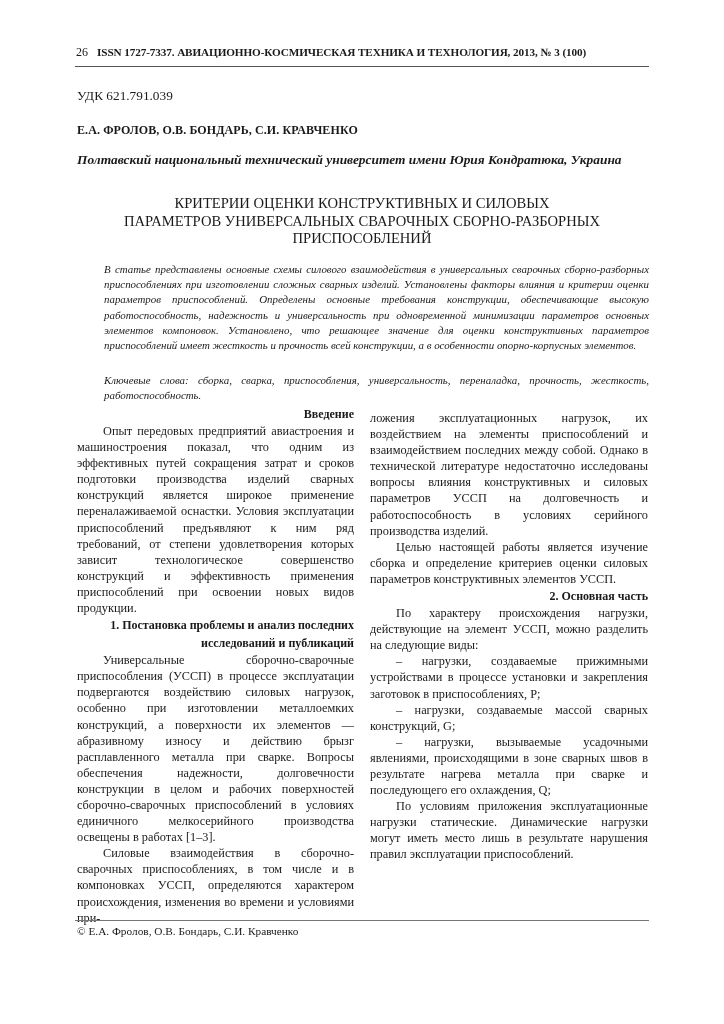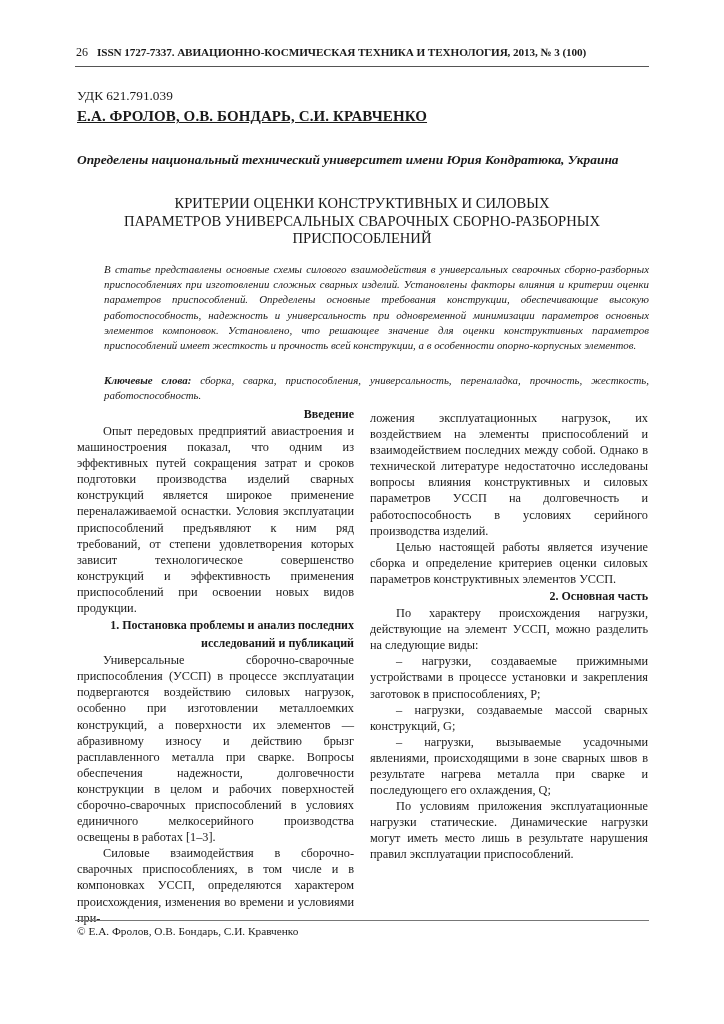--- a/index.html
+++ b/index.html
@@ -11,39 +11,39 @@
 
   .running-head {
     position: absolute; left: 76px; top: 45px; width: 572px;
     font-size: 11.2px; white-space: nowrap;
   }
   .running-head .pnum { font-size: 12px; font-weight: normal; margin-right: 9px; }
   .running-head .journal { font-weight: bold; letter-spacing: -0.1px; }
   .head-rule { position: absolute; left: 75px; top: 66px; width: 574px; height: 0; border-top: 1.2px solid #555; }
 
   .udk { position: absolute; left: 77px; top: 88px; font-size: 13.3px; }
-  .authors { position: absolute; left: 77px; top: 108px; font-size: 15px; font-weight: bold; letter-spacing: 0.1px; text-decoration: underline; }
+  .authors { position: absolute; left: 77px; top: 123px; font-size: 12px; font-weight: bold; letter-spacing: 0.1px; }
   .affiliation {
     position: absolute; left: 77px; top: 151px; width: 560px;
     font-size: 13.4px; font-weight: bold; font-style: italic; line-height: 17px;
   }
   .title {
     position: absolute; left: 75px; top: 195px; width: 574px; text-align: center;
     font-size: 14.6px; line-height: 17.5px; text-transform: uppercase;
   }
 
   .abstract {
     position: absolute; left: 104px; top: 262px; width: 545px;
     font-size: 10.9px; font-style: italic; line-height: 15.2px; text-align: justify;
   }
   .keywords {
     position: absolute; left: 104px; top: 373px; width: 545px;
     font-size: 10.9px; font-style: italic; line-height: 15.2px; text-align: justify;
   }
-  .keywords .kw-label { font-weight: bold; }
+  .keywords .kw-label { font-weight: normal; }
 
   .col { position: absolute; top: 405px; font-size: 12.3px; line-height: 16.1px; text-align: justify; }
   .col-left { left: 77px; width: 277px; }
   .col-right { left: 370px; width: 278px; top: 410px; }
   .col p { margin: 0; text-indent: 26px; hyphens: auto; }
   .col p.noindent { text-indent: 0; }
   .sec-h {
     text-align: right; font-weight: bold; font-size: 12px; line-height: 18px;
     margin: 0; text-indent: 0;
   }
@@ -61,21 +61,21 @@
 
 <div class="page">
 
   <div class="running-head">
     <span class="pnum">26</span><span class="journal">ISSN 1727-7337. АВИАЦИОННО-КОСМИЧЕСКАЯ ТЕХНИКА И ТЕХНОЛОГИЯ, 2013, № 3 (100)</span>
   </div>
   <div class="head-rule"></div>
 
   <div class="udk">УДК 621.791.039</div>
   <div class="authors">Е.А. ФРОЛОВ, О.В. БОНДАРЬ, С.И. КРАВЧЕНКО</div>
-  <div class="affiliation">Определены национальный технический университет имени Юрия Кондратюка, Украина</div>
+  <div class="affiliation">Полтавский национальный технический университет имени Юрия Кондратюка, Украина</div>
 
   <div class="title">
     <div>КРИТЕРИИ ОЦЕНКИ КОНСТРУКТИВНЫХ И СИЛОВЫХ</div>
     <div>ПАРАМЕТРОВ УНИВЕРСАЛЬНЫХ СВАРОЧНЫХ СБОРНО-РАЗБОРНЫХ</div>
     <div>ПРИСПОСОБЛЕНИЙ</div>
   </div>
 
   <div class="abstract">В статье представлены основные схемы силового взаимодействия в универсальных сварочных сборно-разборных приспособлениях при изготовлении сложных сварных изделий. Установлены факторы влияния и критерии оценки параметров приспособлений. Определены основные требования конструкции, обеспечивающие высокую работоспособность, надежность и универсальность при одновременной минимизации параметров основных элементов компоновок. Установлено, что решающее значение для оценки конструктивных параметров приспособлений имеет жесткость и прочность всей конструкции, а в особенности опорно-корпусных элементов.</div>
 
   <div class="keywords">

